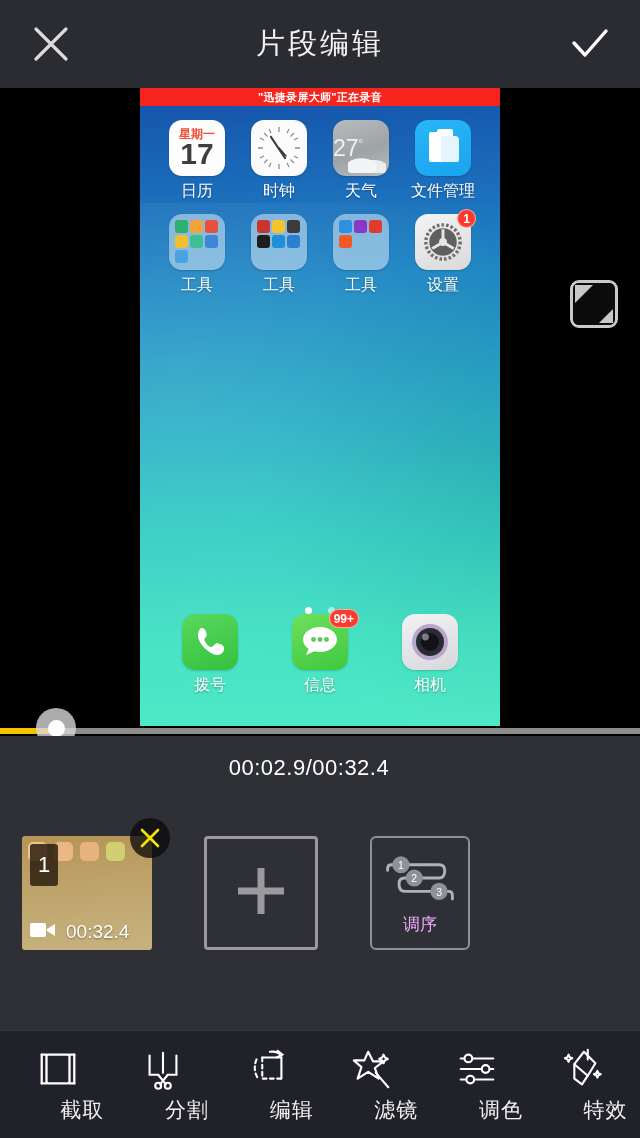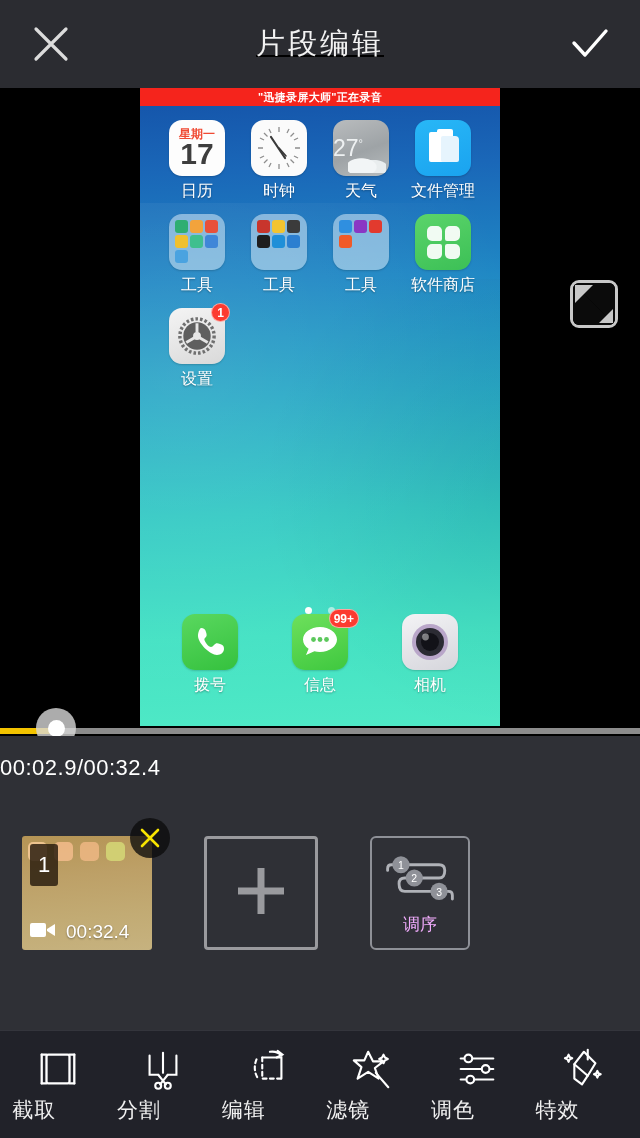--- a/index.html
+++ b/index.html
@@ -10,21 +10,20 @@
     overflow:hidden;
   }
   .screen { position:relative; width:640px; height:1138px; background:#000; }
 
   
   .header {
     position:absolute; left:0; top:0; width:640px; height:88px;
     background:#2b2c31;
     display:flex; align-items:center; justify-content:space-between;
     padding:0 28px;
-    text-decoration:underline;
   }
   .hdr-icon { width:46px; height:46px; display:block; }
   .hdr-title {
     font-size:29px; color:#f2f2f2; letter-spacing:3px;
     font-weight:400;
   }
 
   
   .stage {
     position:absolute; left:0; top:88px; width:640px; height:638px;
@@ -132,21 +131,21 @@
   .scrub-knob {
     position:absolute; left:36px; top:-18px; width:40px; height:40px;
     border-radius:50%; background:rgba(215,215,215,0.80);
     display:flex; align-items:center; justify-content:center;
   }
   .scrub-knob i { width:17px; height:17px; border-radius:50%; background:#fff; display:block; }
 
   
   .timebar {
     position:absolute; left:0; top:736px; width:640px; height:64px;
-    background:#2f3036; display:flex; align-items:center; justify-content:flex-start;
+    background:#2f3036; display:flex; align-items:center; justify-content:center;
     padding-right:22px;
   }
   .time-txt { color:#fff; font-size:22px; letter-spacing:0.5px; }
 
   
   .tray {
     position:absolute; left:0; top:800px; width:640px; height:230px;
     background:#2f3036; padding:36px 0 0 22px;
     display:flex; align-items:flex-start; gap:52px;
   }
@@ -184,21 +183,21 @@
   }
   .order-lbl { font-size:17px; color:#f0abfc; }
 
   
   .toolbar {
     position:absolute; left:0; bottom:0; width:640px; height:108px;
     background:#212229; border-top:1px solid #34353c;
     display:flex; align-items:center; justify-content:space-around;
     padding:0 6px;
   }
-  .tool { width:92px; text-align:left; }
+  .tool { width:92px; text-align:right; }
   .tool-ico { height:48px; display:flex; align-items:center; justify-content:center; }
   .tool-lbl { font-size:21px; color:#f1f1f1; margin-top:3px; letter-spacing:1px; }
 
   
   .corner-btn {
     position:absolute; right:22px; top:192px; width:48px; height:48px;
     border:3px solid #c9c9c9; border-radius:9px; background:#000; overflow:hidden;
   }
 </style>
 </head>
@@ -314,29 +313,20 @@
             <div class="fold-grid">
               <i class="mini" style="background:#2f8fe0"></i>
                 <i class="mini" style="background:#8a37c4"></i>
                 <i class="mini" style="background:#e23a2e"></i>
               <i class="mini" style="background:#f05a28"></i>
             </div>
           </div>
           <div class="app-lbl">工具</div>
         </div>
 
-        <div class="app">
-          <div class="app-ico ico-str">
-            <i class="pet pet1"></i>
-              <i class="pet pet2"></i>
-              <i class="pet pet3"></i>
-              <i class="pet pet4"></i>
-          </div>
-          <div class="app-lbl">软件商店</div>
-        </div>
 
         <div class="app">
           <div class="badge">1</div>
           <div class="app-ico ico-set">
             <svg viewBox="0 0 56 56" width="48" height="48">
               <circle cx="28" cy="28" r="20" fill="none" stroke="#6f6f6f" stroke-width="4" stroke-dasharray="3 2.4"></circle>
               <circle cx="28" cy="28" r="16" fill="#5f5f5f"></circle>
               <circle cx="28" cy="28" r="4.6" fill="#e6e6e6"></circle>
               <g stroke="#e6e6e6" stroke-width="3.4">
                 <line x1="28" y1="24" x2="28" y2="13"></line>

